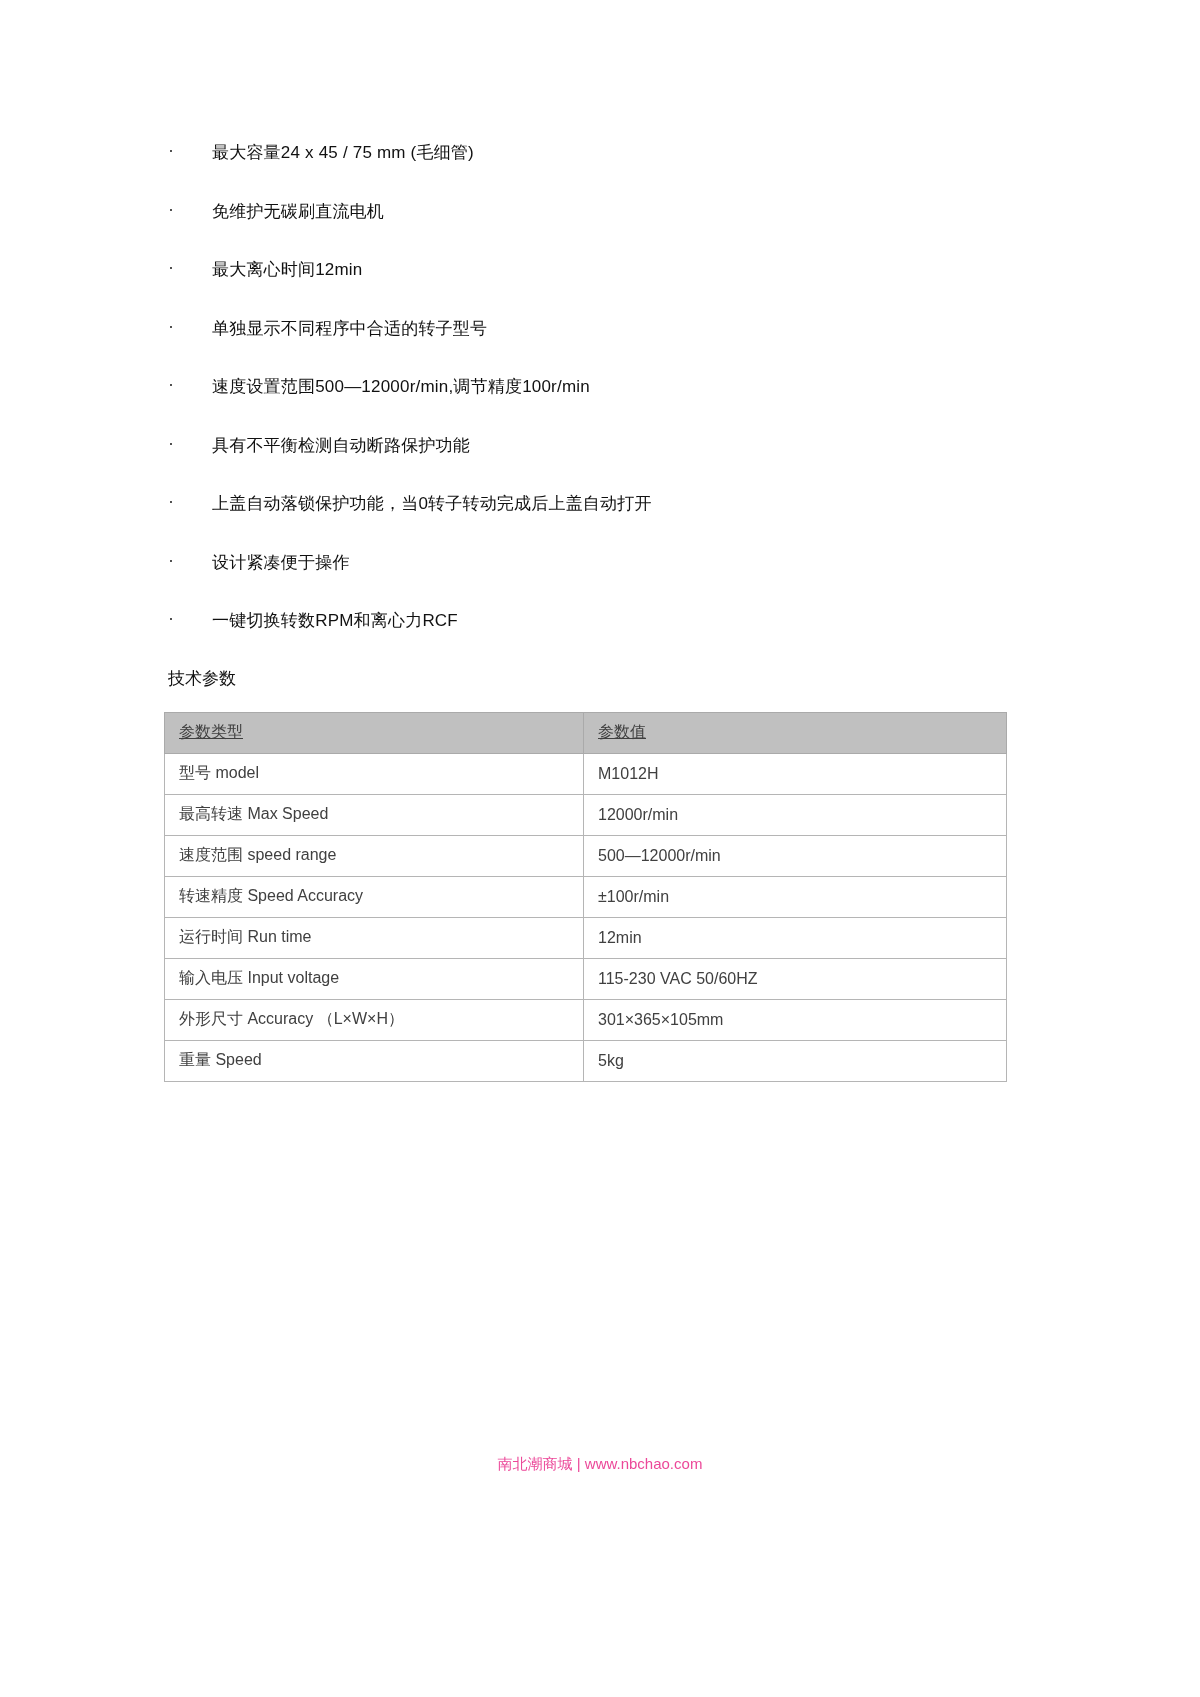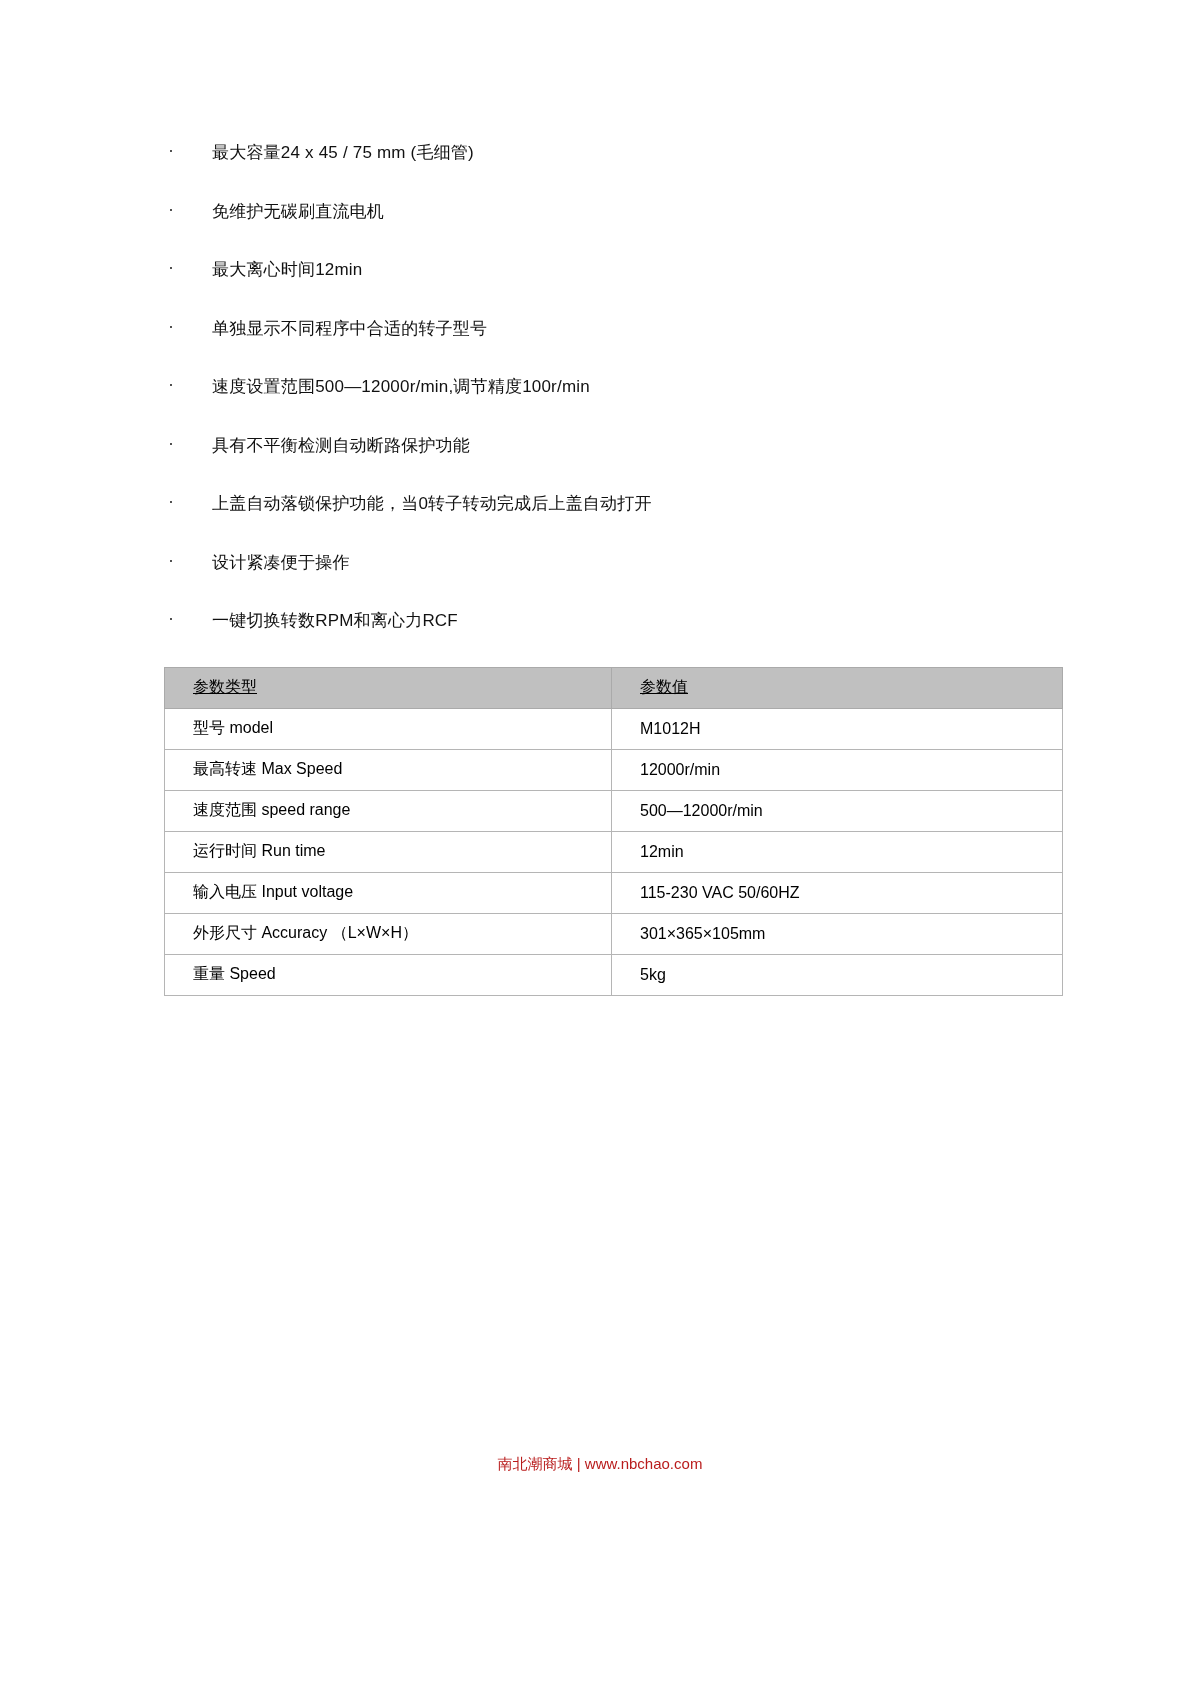--- a/index.html
+++ b/index.html
@@ -60,22 +60,22 @@
     width: 784px;
     table-layout: fixed;
     margin-left: -4px;
   }
   table.spec-table th,
   table.spec-table td {
     border: 1px solid #b5b5b5;
     height: 40px;
     font-size: 16px;
     font-weight: normal;
-    padding: 0 28px;
-    color: #000000;
+    padding: 0 14px;
+    color: #404040;
     margin-left: 40px;
   }
   table.spec-table thead th {
     background: #c0c0c0;
     border-color: #aaaaaa;
   }
   table.spec-table thead th .u {
     text-decoration: underline;
   }
   table.spec-table tbody td {
@@ -91,21 +91,21 @@
   }
   .label-u {
   }
   .footer {
     position: absolute;
     left: 0;
     right: 0;
     top: 1455px;
     text-align: center;
     font-size: 15px;
-    color: #b91c1c;
+    color: #ec4899;
   }
 </style>
 </head>
 <body>
 
 <div class="page">
 
   <div class="content">
 
     <ul class="feature-list">
@@ -140,20 +140,21 @@
       <li>
         <span class="bullet">·</span>
         <span>设计紧凑便于操作</span>
       </li>
       <li>
         <span class="bullet">·</span>
         <span>一键切换转数RPM和离心力RCF</span>
       </li>
     </ul>
 
+    <div class="section-title">技术参数</div>
 
     <table class="spec-table">
       <thead>
         <tr>
           <th class="col-label">
             <span class="u">参数类型</span>
           </th>
           <th class="col-value">
             <span class="u">参数值</span>
           </th>
@@ -166,20 +167,24 @@
         </tr>
         <tr>
           <td class="col-label"><span class="label-u">最高转速</span><span>  Max Speed</span></td>
           <td class="col-value">12000r/min</td>
         </tr>
         <tr>
           <td class="col-label"><span class="label-u">速度范围</span><span>  speed range</span></td>
           <td class="col-value">500—12000r/min</td>
         </tr>
         <tr>
+          <td class="col-label"><span class="label-u">转速精度</span><span>  Speed Accuracy</span></td>
+          <td class="col-value">±100r/min</td>
+        </tr>
+        <tr>
           <td class="col-label"><span class="label-u">运行时间</span><span>  Run time</span></td>
           <td class="col-value">12min</td>
         </tr>
         <tr>
           <td class="col-label"><span class="label-u">输入电压</span><span>  Input voltage</span></td>
           <td class="col-value">115-230 VAC 50/60HZ</td>
         </tr>
         <tr>
           <td class="col-label"><span class="label-u">外形尺寸</span><span>  Accuracy  （L×W×H）</span></td>
           <td class="col-value">301×365×105mm</td>

